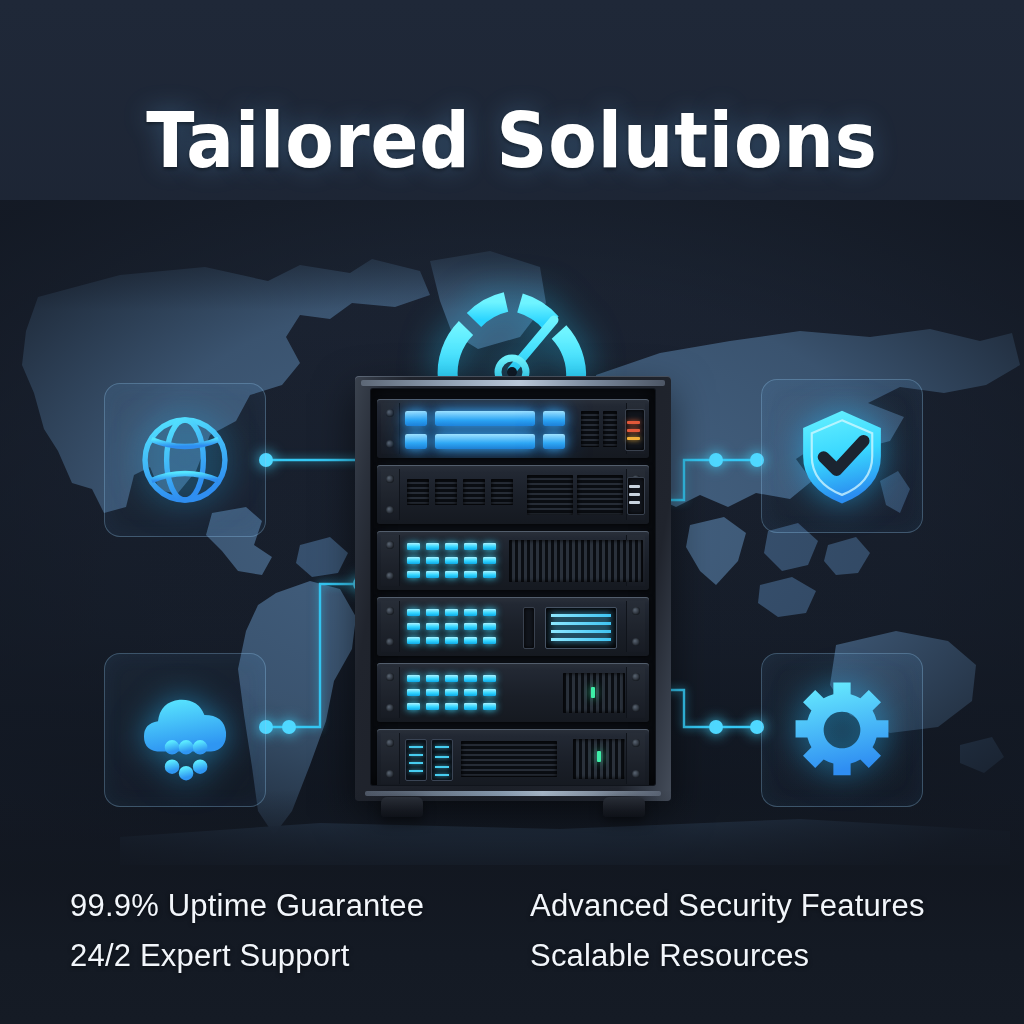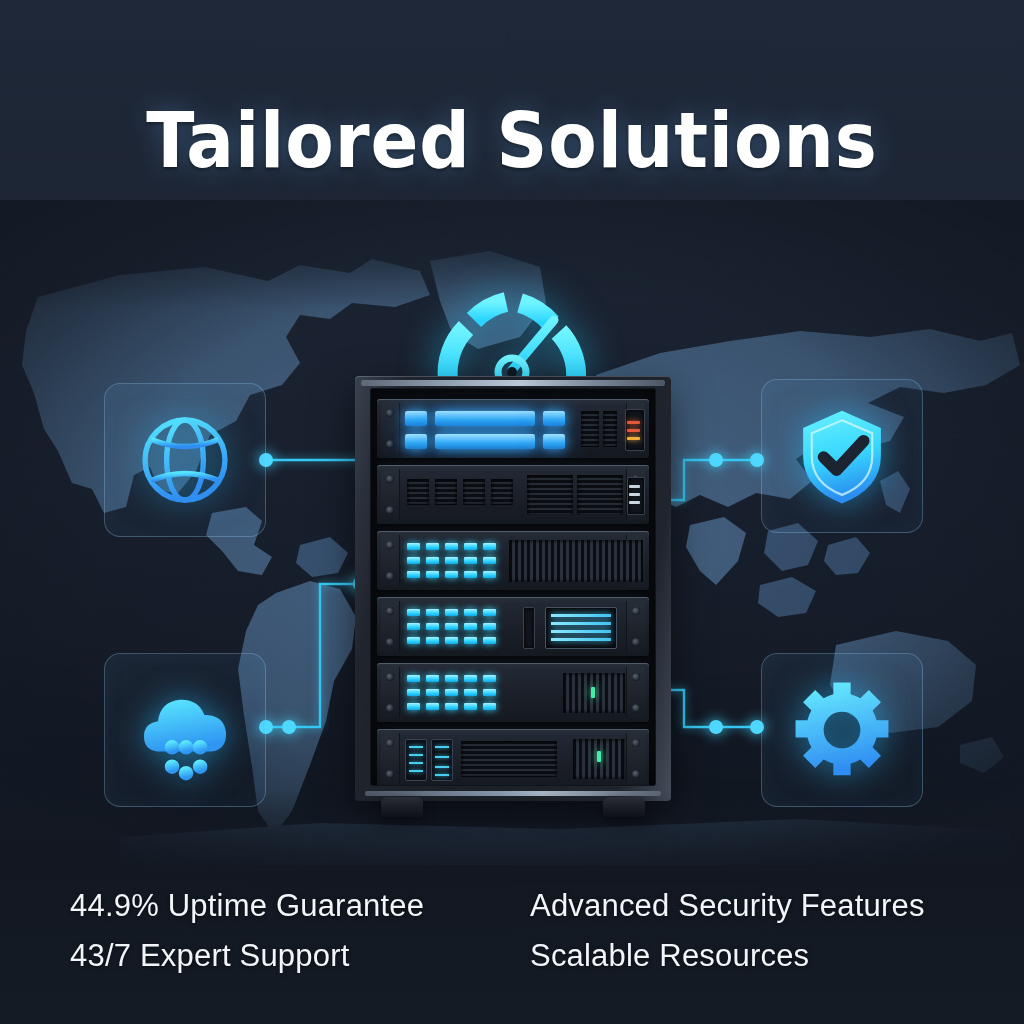--- a/index.html
+++ b/index.html
@@ -610,19 +610,19 @@
             <stop offset="100%" stop-color="#2f8ef2"></stop>
       </linearGradient>
         </defs>
       <path fill="url(#gGear)" fill-rule="evenodd" d="M42,6 h16 v11 a34,34 0 0 1 9,3.7 l7.8,-7.8 l11.3,11.3 l-7.8,7.8 a34,34 0 0 1 3.7,9 h11 v16 h-11 a34,34 0 0 1 -3.7,9 l7.8,7.8 l-11.3,11.3 l-7.8,-7.8 a34,34 0 0 1 -9,3.7 v11 h-16 v-11 a34,34 0 0 1 -9,-3.7 l-7.8,7.8 l-11.3,-11.3 l7.8,-7.8 a34,34 0 0 1 -3.7,-9 h-11 v-16 h11 a34,34 0 0 1 3.7,-9 l-7.8,-7.8 l11.3,-11.3 l7.8,7.8 a34,34 0 0 1 9,-3.7 z M50,33 a17,17 0 1 0 0.01,0 z"></path>
     </svg>
   </div>
 
   <div id="title">Tailored Solutions</div>
 
   <div id="features">
-    <div class="feature">44.9% Uptime Guarantee</div>
+    <div class="feature">99.9% Uptime Guarantee</div>
     <div class="feature">Advanced Security Features</div>
-    <div class="feature">43/7 Expert Support</div>
+    <div class="feature">24/2 Expert Support</div>
     <div class="feature">Scalable Resources</div>
   </div>
 
 </div>
 
 </body></html>

